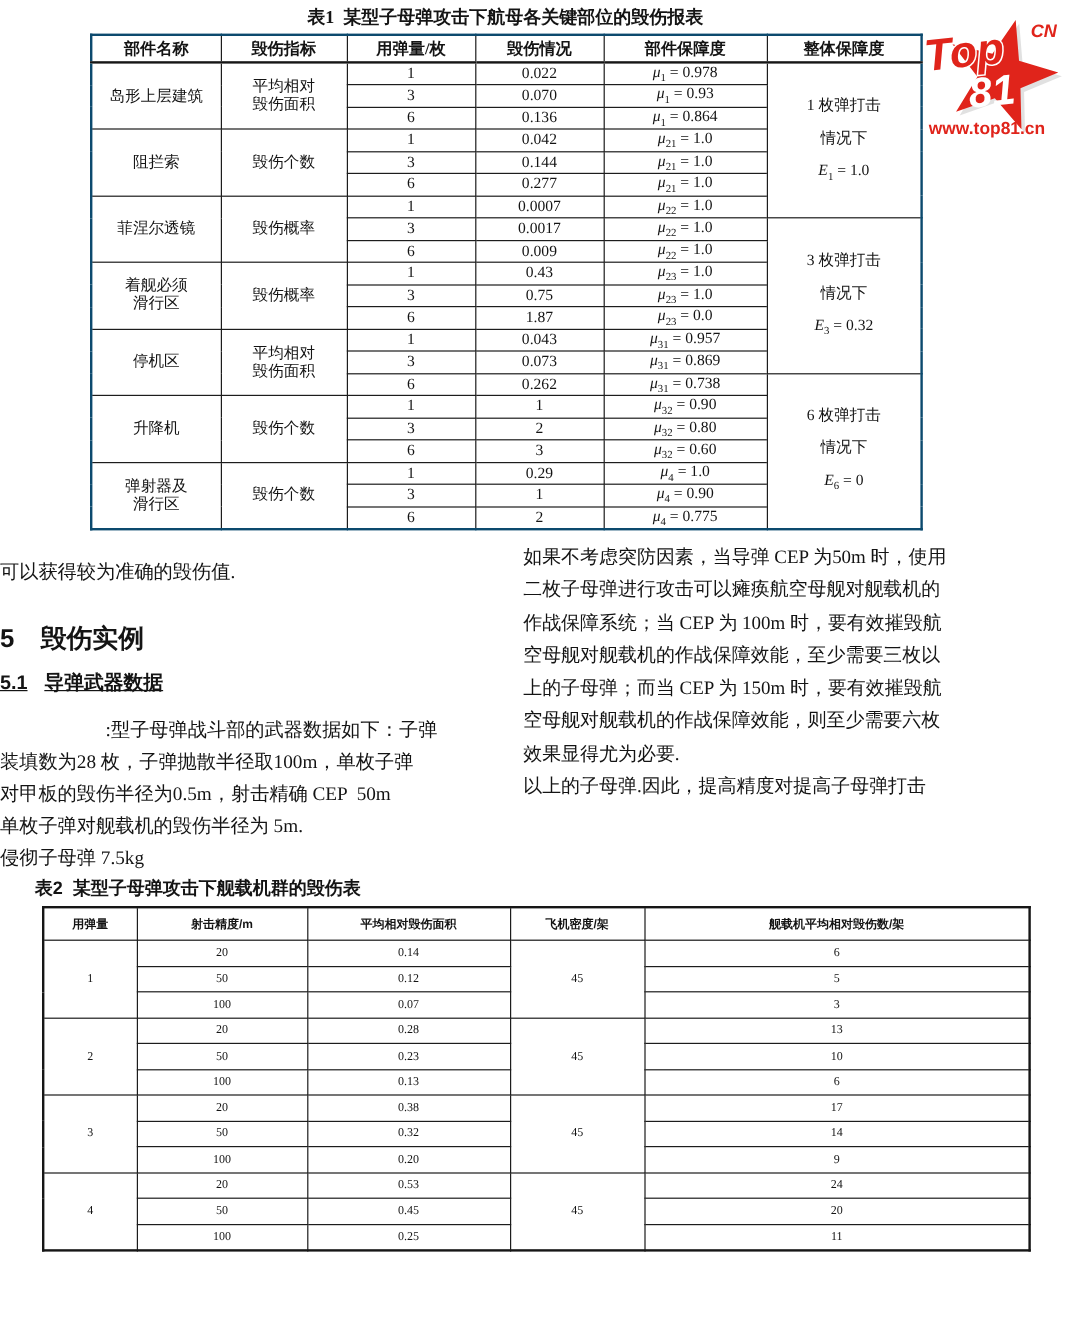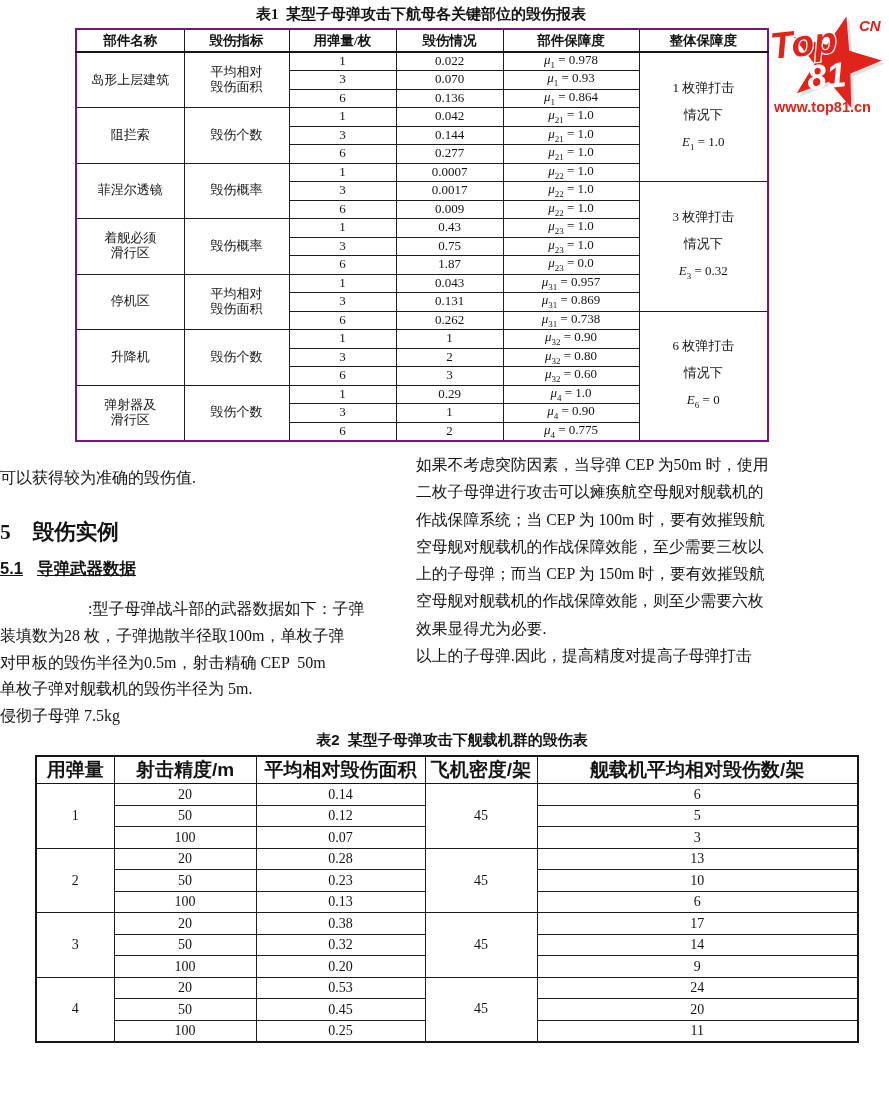--- a/index.html
+++ b/index.html
@@ -9,71 +9,71 @@
     color:#141414;overflow:hidden;
   }
   .page{position:relative;width:774px;height:1104px;background:#fff;}
 
   
   .t1-title{
     position:absolute;top:5px;left:75px;width:692px;
     text-align:center;font-size:15px;font-weight:600;white-space:pre;
   }
   .t2-title{
-    position:absolute;top:731px;left:41px;width:822px;
-    text-align:center;font-size:15px;font-weight:700;white-space:pre;
+    position:absolute;top:731px;left:29px;width:822px;
+    text-align:left;font-size:15px;font-weight:700;white-space:pre;
     font-family:"Liberation Sans","DejaVu Sans",sans-serif;
   }
 
   
   table{border-collapse:collapse;table-layout:fixed;}
-  .t1{position:absolute;left:75px;top:28px;width:692px;border:2px solid #701a75;}
+  .t1{position:absolute;left:75px;top:28px;width:692px;border:2px solid #0c4a6e;}
   .t1 th,.t1 td{
     border:1px solid #1c1c1c;text-align:center;vertical-align:middle;
     padding:0;font-size:13px;line-height:1.15;
   }
   .t1 thead th{height:21px;font-size:13.5px;font-weight:600;border-bottom:2px solid #161616;}
   .t1 tbody tr{height:18.5px;}
   .multiline{white-space:pre-line;line-height:1.75;}
   .t1 sub,.t2 sub{font-size:9px;}
   .groupcell{font-size:13.5px;}
   .groupcell div{line-height:27px;}
 
   
   .t2{position:absolute;left:35px;top:755px;width:822px;border:2px solid #161616;}
   .t2 th,.t2 td{
     border:1px solid #1c1c1c;text-align:center;vertical-align:middle;
-    padding:0;font-size:14px;line-height:1.1;
+    padding:0;font-size:10px;line-height:1.1;
   }
   .t2 thead th{
-    height:26px;font-size:19px;font-weight:700;
+    height:26px;font-size:10px;font-weight:700;
     font-family:"Liberation Sans","DejaVu Sans",sans-serif;
     border-bottom:1.5px solid #161616;
   }
   .t2 tbody tr{height:21.5px;}
 
   
   .left-col{position:absolute;left:0;top:467px;width:420px;}
   .para1{font-size:16px;line-height:21px;white-space:pre;}
   .h5{
     margin-top:29px;font-size:21.5px;font-weight:700;
-    font-family:Liberation Serif, serif;
+    font-family:Liberation Sans, sans-serif;
   }
   .h5 .num{margin-right:22px;}
   .h51{
     margin-top:12px;font-size:16.5px;font-weight:700;
     font-family:"Liberation Sans","DejaVu Sans",sans-serif;
     text-decoration:underline;
   }
   .h51 .num{margin-right:14px;}
   .wpara{margin-top:16px;}
   .wline{font-size:16px;line-height:26.8px;white-space:pre;}
   .wline.indent{padding-left:88px;}
 
-  .right-col{position:absolute;left:416px;top:451px;width:452px;}
+  .right-col{position:absolute;left:436px;top:451px;width:452px;}
   .rline{font-size:15.8px;line-height:27.3px;white-space:pre;}
 
   
   .logo{position:absolute;left:771px;top:11px;width:117px;height:106px;}
 </style>
 </head>
 <body>
 
 <div class="page">
 
@@ -182,21 +182,21 @@
         <tr>
           <td class="multiline" rowspan="3">停机区</td>
           <td class="multiline" rowspan="3">平均相对
 毁伤面积</td>
           <td>1</td>
           <td>0.043</td>
           <td><i>μ</i><sub>31</sub> = 0.957</td>
         </tr>
         <tr>
           <td>3</td>
-          <td>0.131</td>
+          <td>0.073</td>
           <td><i>μ</i><sub>31</sub> = 0.869</td>
         </tr>
         <tr>
           <td>6</td>
           <td>0.262</td>
           <td><i>μ</i><sub>31</sub> = 0.738</td>
           <td class="groupcell" rowspan="7">
             <div>6 枚弹打击</div>
             <div>情况下</div>
             <div><i>E</i><sub>6</sub> = 0</div>

